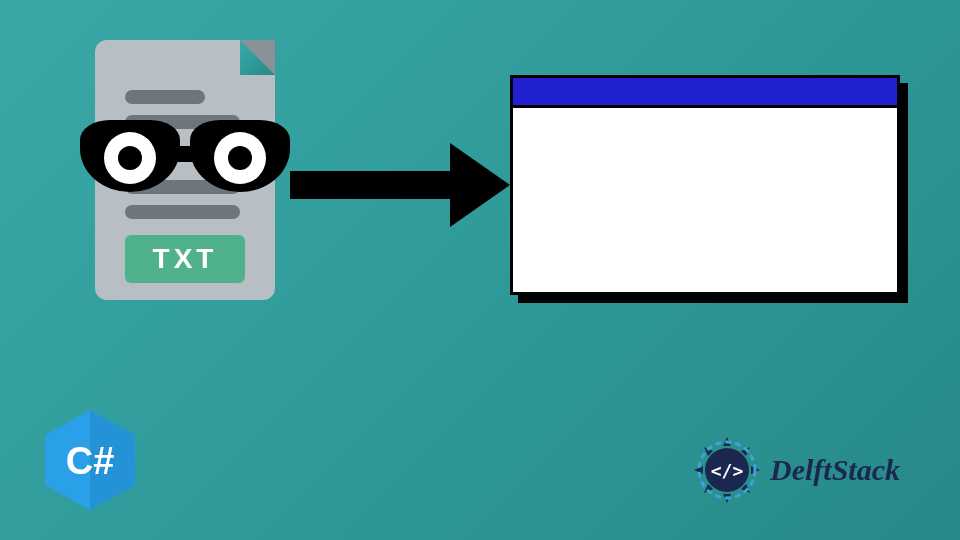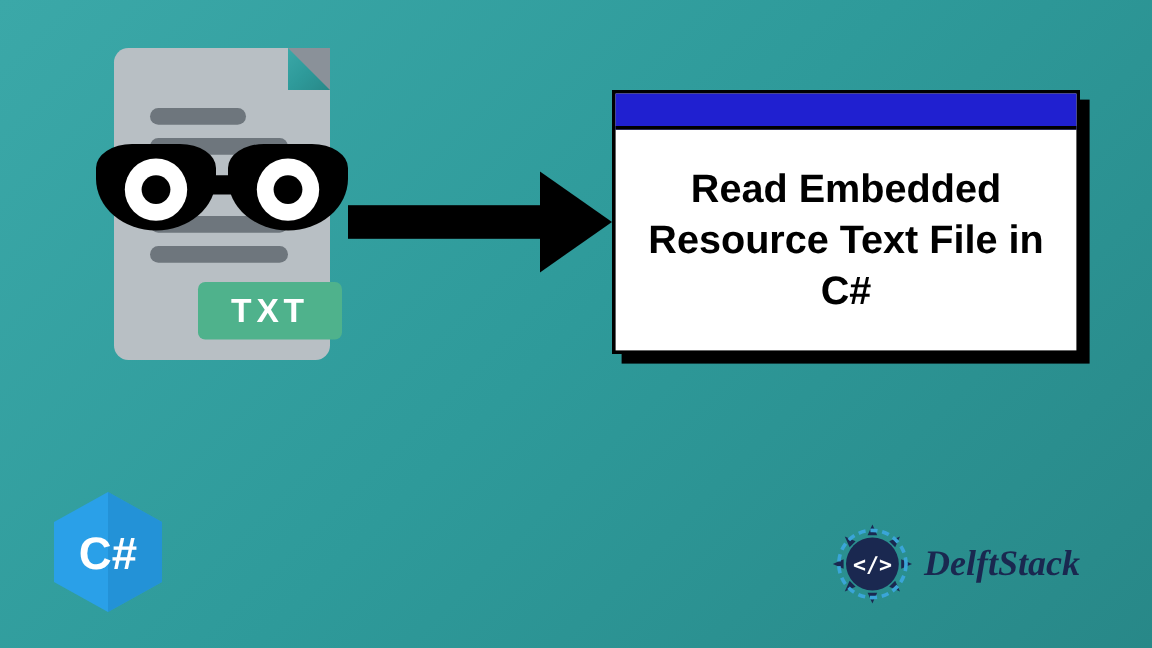--- a/index.html
+++ b/index.html
@@ -67,21 +67,20 @@
       height: 48px;
       background: #4fb28c;
       border-radius: 6px;
       display: flex;
       align-items: center;
       justify-content: center;
       color: #fff;
       font-weight: 900;
       font-size: 28px;
       letter-spacing: 4px;
-      margin-left: 40px;
     }
     .eyes {
       position: absolute;
       left: 0px;
       top: 80px;
       width: 210px;
       height: 75px;
     }
     .eye {
       position: absolute;
@@ -262,23 +261,20 @@
 
 <div class="arrow">
   <div class="arrow-shaft"></div>
   <div class="arrow-head"></div>
 </div>
 
 <div class="window-box">
   <div class="window-shadow"></div>
   <div class="window-frame">
     <div class="window-titlebar"></div>
-    <div class="window-content">
-      <span>Read Embedded Resource Text File in C#</span>
-    </div>
   </div>
 </div>
 
 <div class="csharp-logo">
   <svg class="hex" viewBox="0 0 90 100">
     <polygon points="45,0 90,25 90,75 45,100 0,75 0,25" fill="#2aa0e8"></polygon>
     <polygon points="45,0 90,25 90,75 45,100 45,50" fill="#1f88cc" opacity="0.6"></polygon>
     <text x="45" y="64" font-size="38" font-weight="900" fill="#fff" text-anchor="middle" font-family="Arial">C#</text>
   </svg>
 </div>

